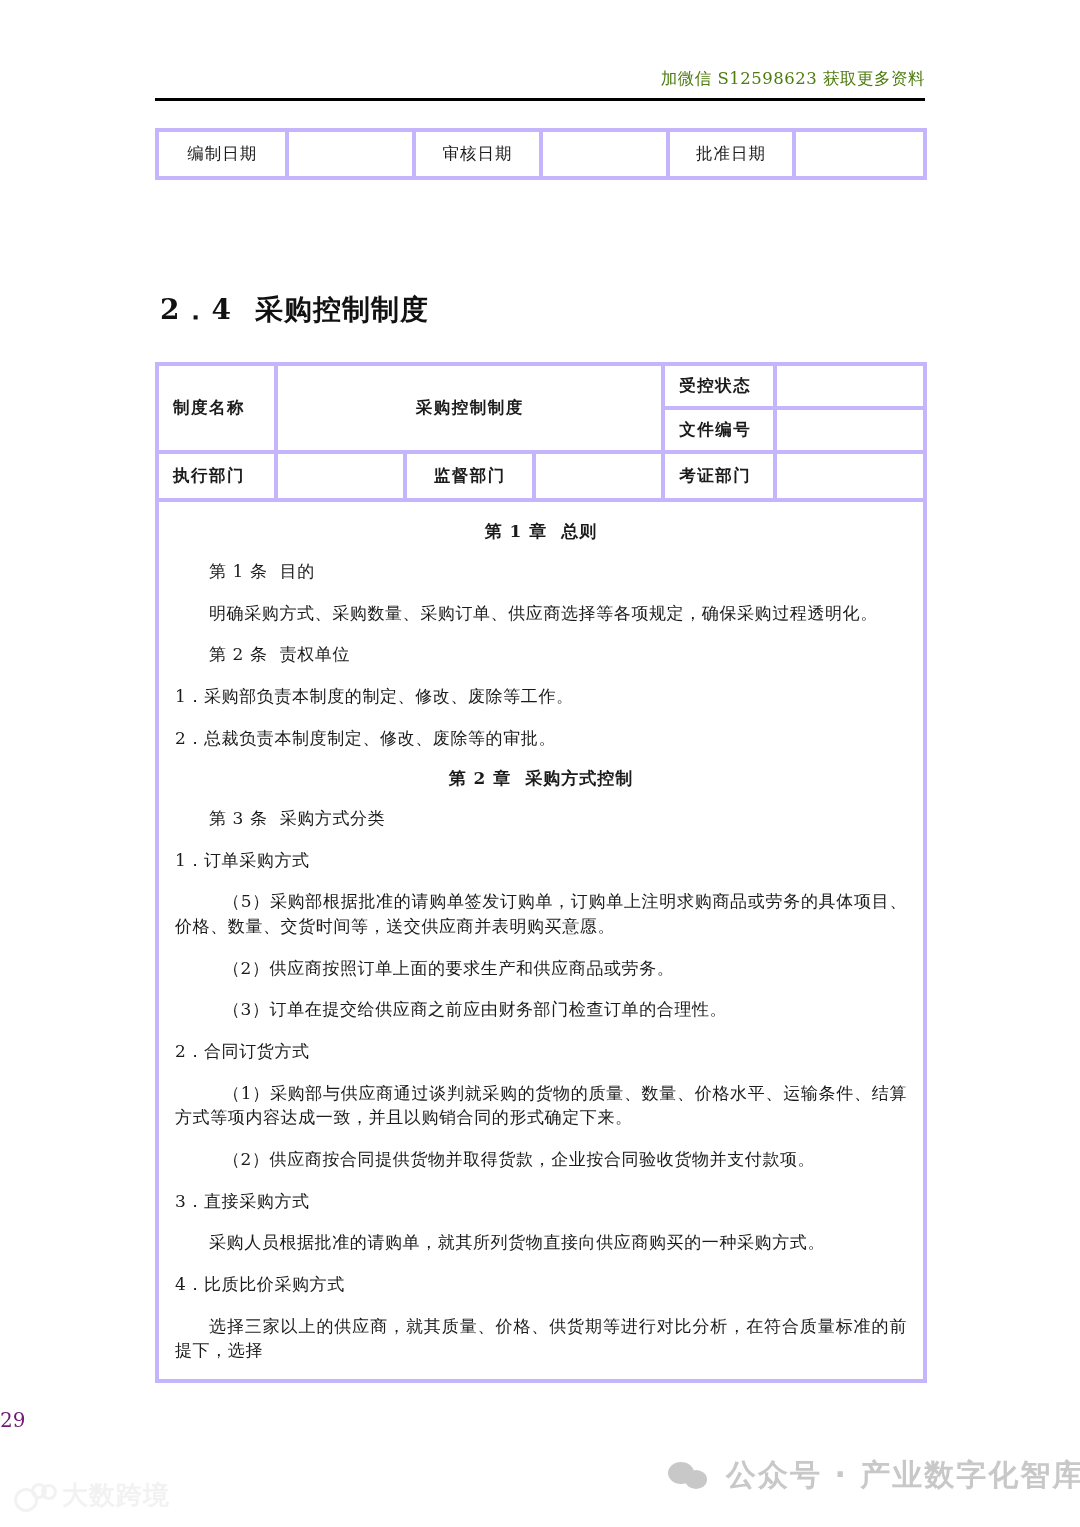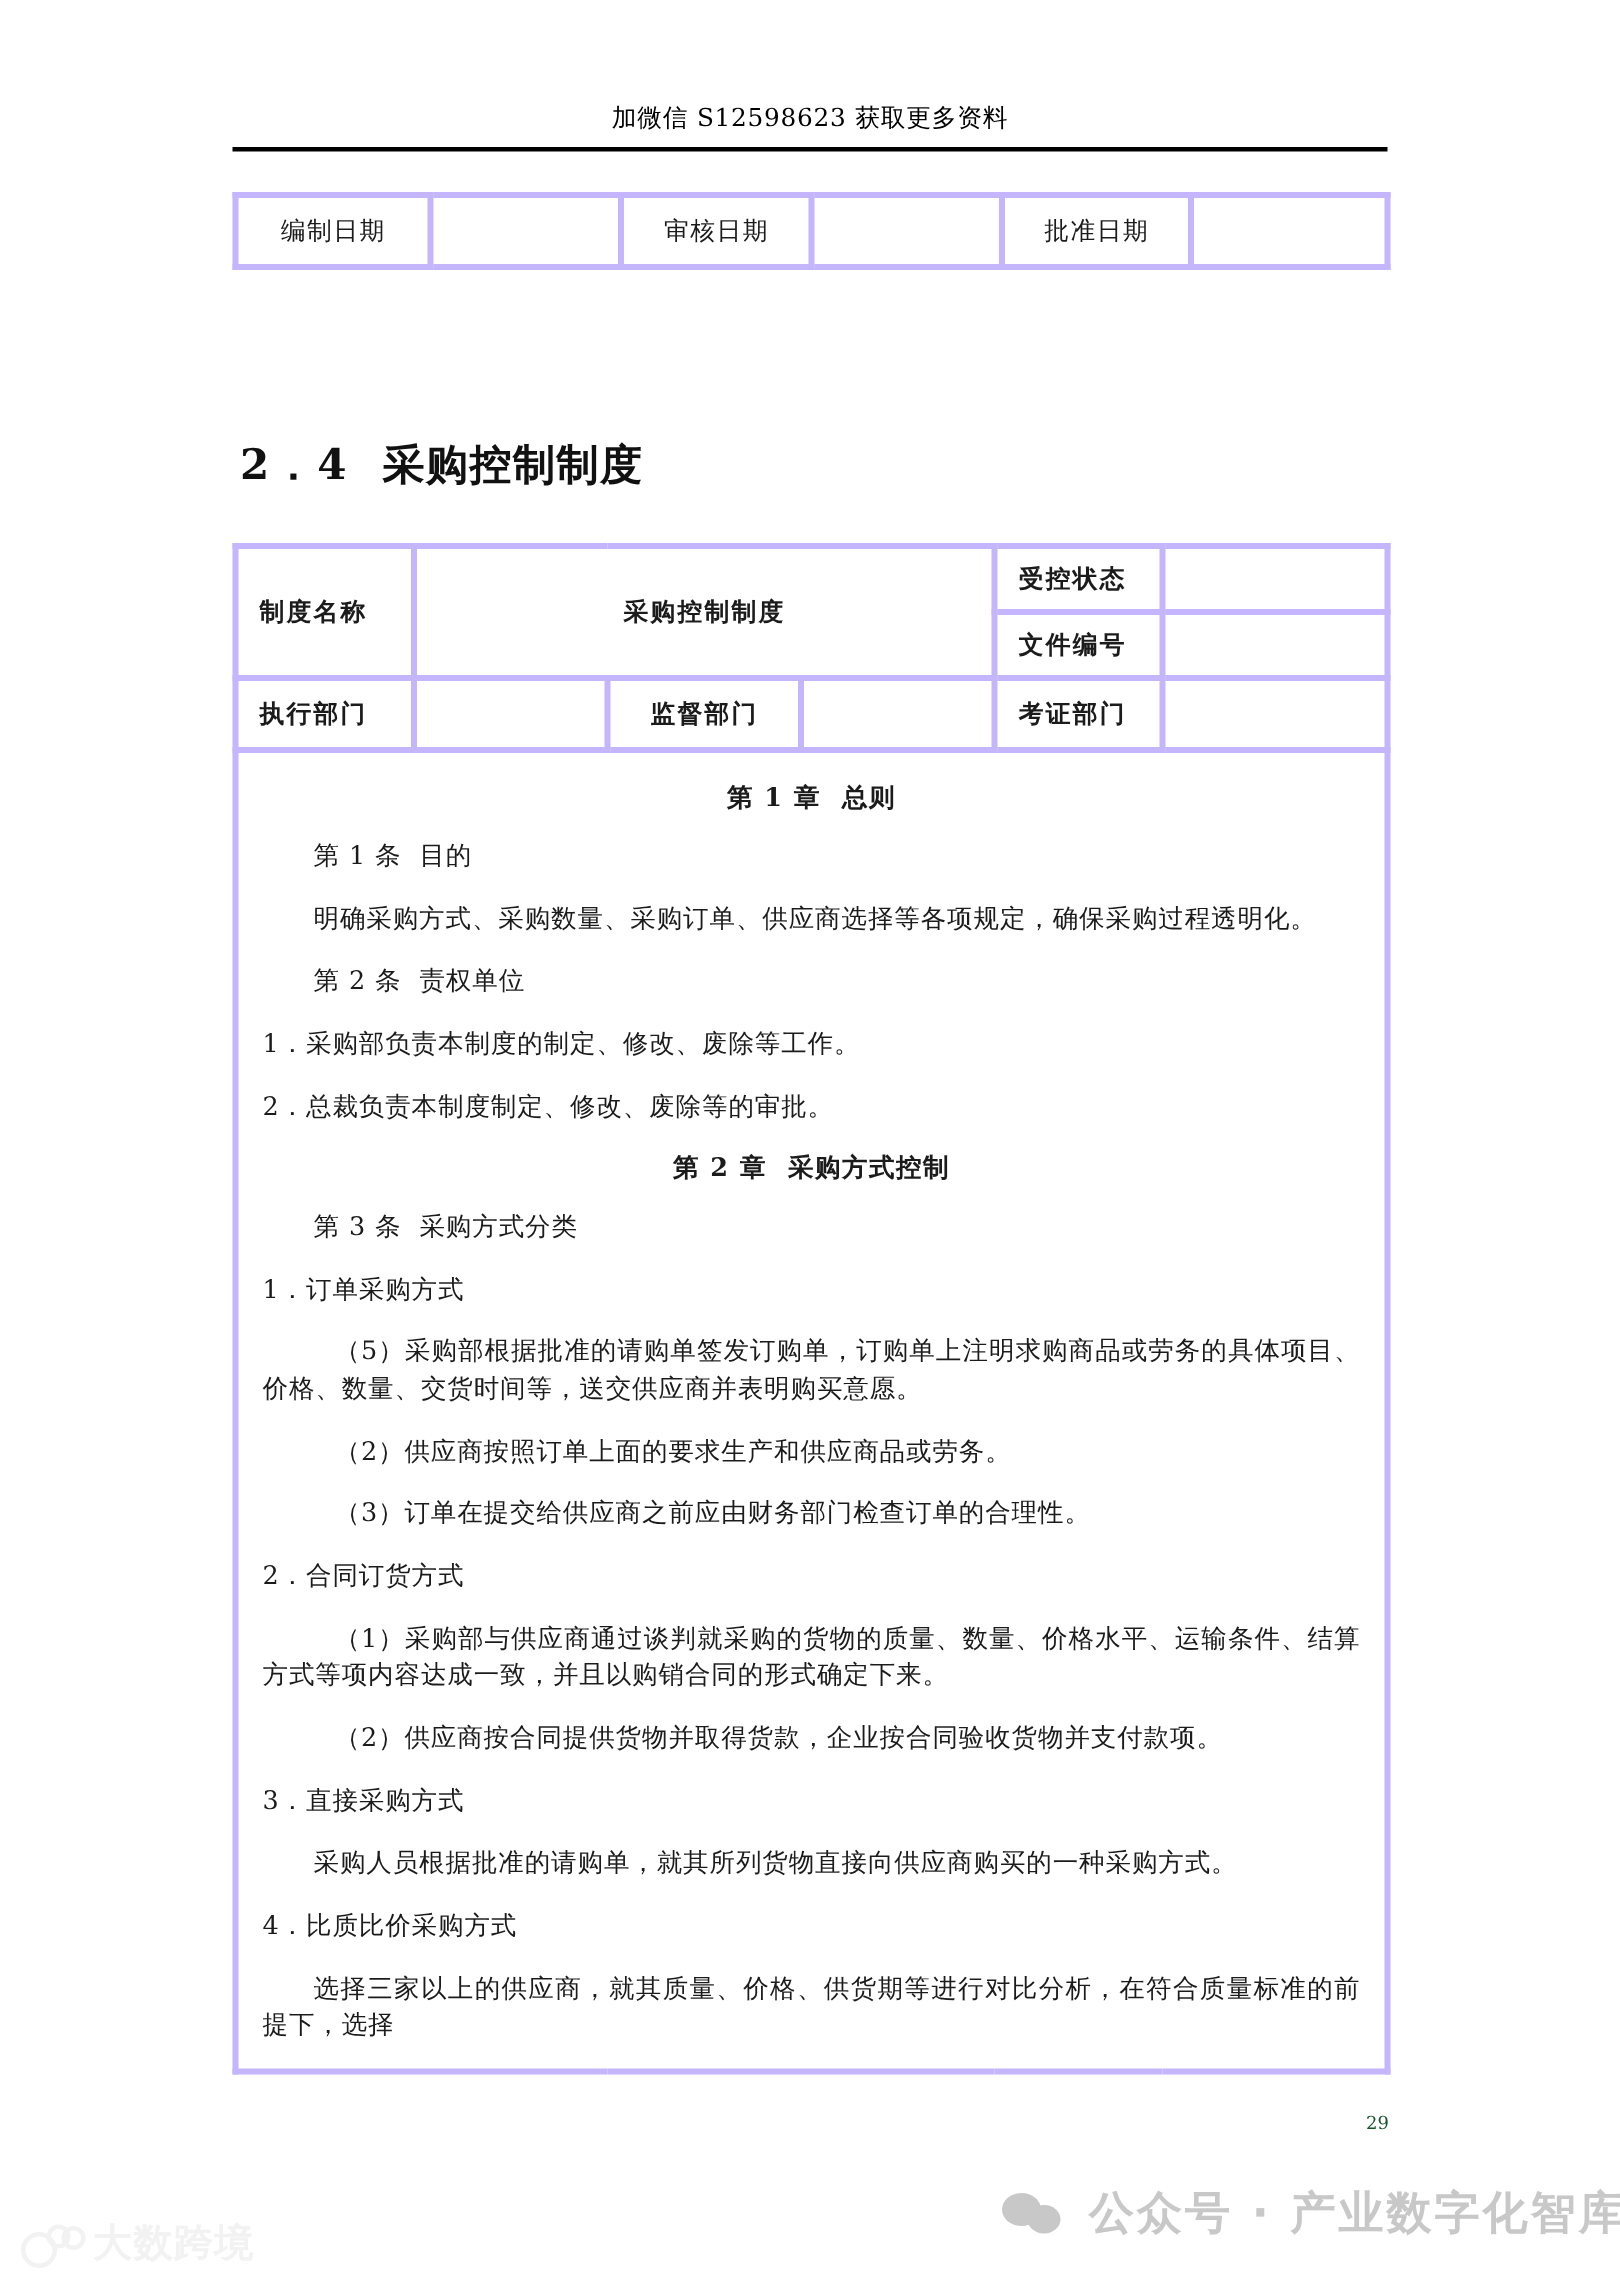--- a/index.html
+++ b/index.html
@@ -24,24 +24,24 @@
   }
 
   
   .header-area {
     position: absolute;
     left: 155px;
     top: 68px;
     width: 770px;
   }
   .header-text {
-    text-align: center;
+    text-align: right;
     font-size: 16.5px;
     letter-spacing: 0.5px;
-    color: #000000;
+    color: #4d7c0f;
     font-family: "DejaVu Serif", "Liberation Serif", serif;
   }
   .header-rule {
     margin-top: 8px;
     border-bottom: 3px solid #000000;
     width: 100%;
   }
 
   
   table.doc-table {
@@ -136,23 +136,23 @@
   .ind-2 { text-indent: 48px; }
   .ind-0 { text-indent: 0; }
   .article-head .sp { display: inline-block; width: 12px; }
 
   
   .page-number {
     position: absolute;
     left: 0;
     top: 1408px;
     width: 926px;
-    text-align: right;
-    font-size: 12px;
-    color: #14532d;
+    text-align: left;
+    font-size: 20px;
+    color: #701a75;
   }
 
   
   .wm-bottom-right {
     position: absolute;
     left: 668px;
     top: 1455px;
     display: flex;
     align-items: center;
     gap: 14px;

